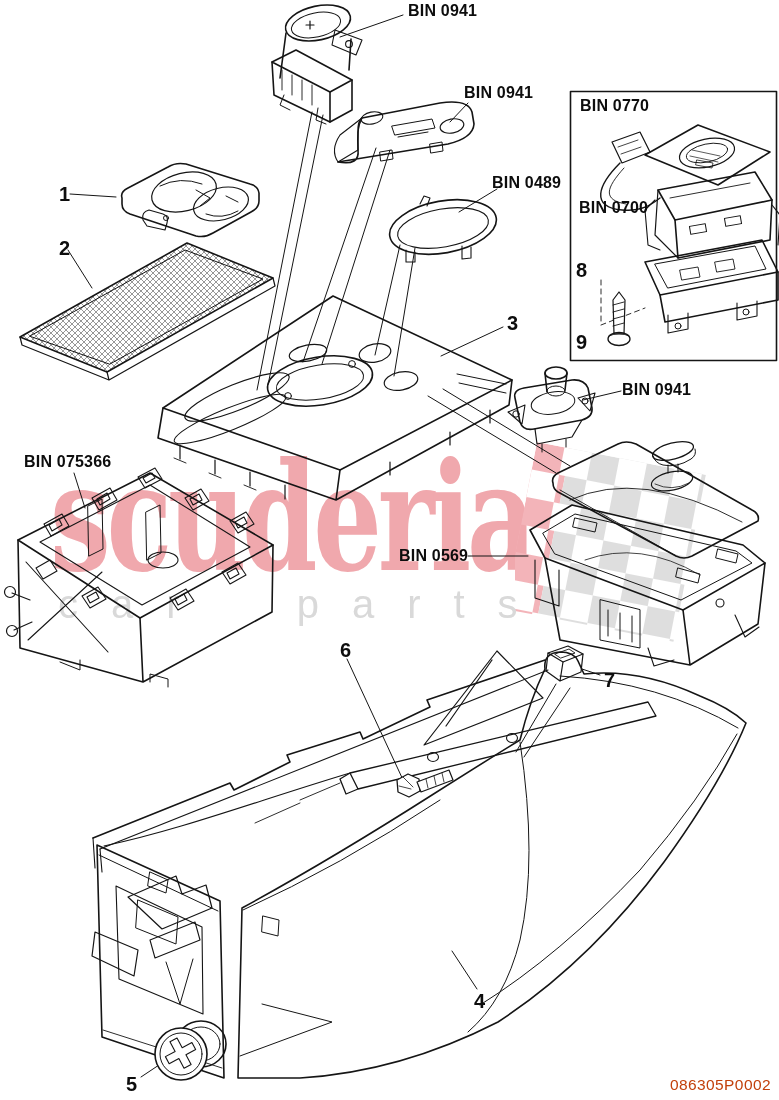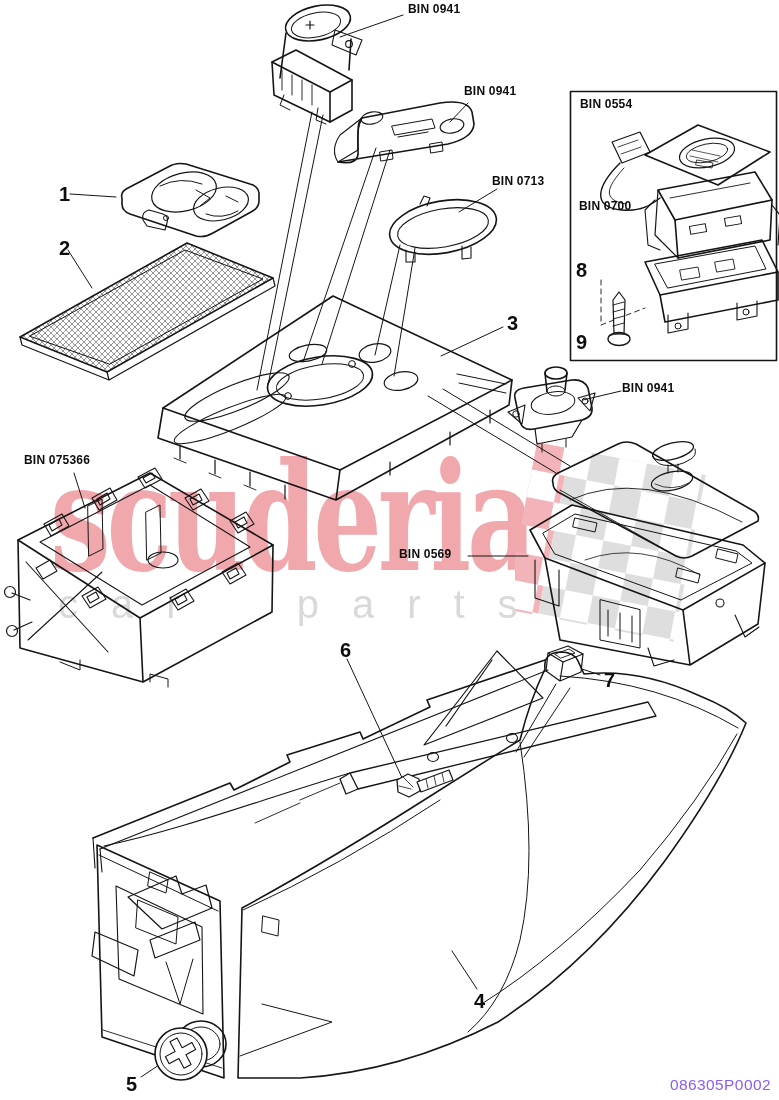--- a/index.html
+++ b/index.html
@@ -9,23 +9,23 @@
   
   .wm-brand{position:absolute;left:50px;top:442px;font-family:"DejaVu Serif",serif;
             font-weight:bold;font-size:150px;line-height:1.0;color:#f0a8ad;
             letter-spacing:-6px;transform:scaleX(0.72);transform-origin:left top;
             white-space:nowrap;}
   .wm-tag{position:absolute;left:58px;top:582px;font-size:40px;color:#d9d9d9;
           letter-spacing:33px;word-spacing:40px;white-space:nowrap;}
   .flag{position:absolute;left:515px;top:436px;}
   
   .lbl{position:absolute;font-weight:bold;color:#0d0d0d;white-space:nowrap;line-height:1;}
-  .bin{font-size:12px;letter-spacing:0.2px;}
+  .bin{font-size:16px;letter-spacing:0.2px;}
   .num{font-size:20px;}
-  .code{position:absolute;font-weight:normal;font-size:15.5px;color:#8b5cf6;
+  .code{position:absolute;font-weight:normal;font-size:15.5px;color:#c2410c;
         letter-spacing:0.4px;white-space:nowrap;line-height:1;}
   svg{display:block;}
 </style>
 </head>
 <body>
 
 <div id="stage">
 
   <div class="wm-brand">scuderia</div>
 
@@ -303,22 +303,22 @@
       <circle cx="181" cy="1054" r="26" fill="#ffffff"></circle>
       <circle cx="181" cy="1054" r="21" stroke-width="1"></circle>
       <g transform="rotate(-28 181 1054)" stroke-width="1.1">
         <path d="M177,1038 h8 v11 h11 v8 h-11 v11 h-8 v-11 h-11 v-8 h11 Z"></path>
       </g>
     </g>
   </svg>
 
   <div class="lbl bin" style="left:408px;top:3px">BIN 0941</div>
   <div class="lbl bin" style="left:464px;top:85px">BIN 0941</div>
-  <div class="lbl bin" style="left:492px;top:175px">BIN 0713</div>
-  <div class="lbl bin" style="left:580px;top:98px">BIN 0554</div>
+  <div class="lbl bin" style="left:492px;top:175px">BIN 0489</div>
+  <div class="lbl bin" style="left:580px;top:98px">BIN 0770</div>
   <div class="lbl bin" style="left:579px;top:200px">BIN 0700</div>
   <div class="lbl num" style="left:576px;top:260px">8</div>
   <div class="lbl num" style="left:576px;top:332px">9</div>
   <div class="lbl num" style="left:507px;top:313px">3</div>
   <div class="lbl bin" style="left:622px;top:382px">BIN 0941</div>
   <div class="lbl bin" style="left:24px;top:454px">BIN 075366</div>
   <div class="lbl bin" style="left:399px;top:548px">BIN 0569</div>
   <div class="lbl num" style="left:59px;top:184px">1</div>
   <div class="lbl num" style="left:59px;top:238px">2</div>
   <div class="lbl num" style="left:340px;top:640px">6</div>

